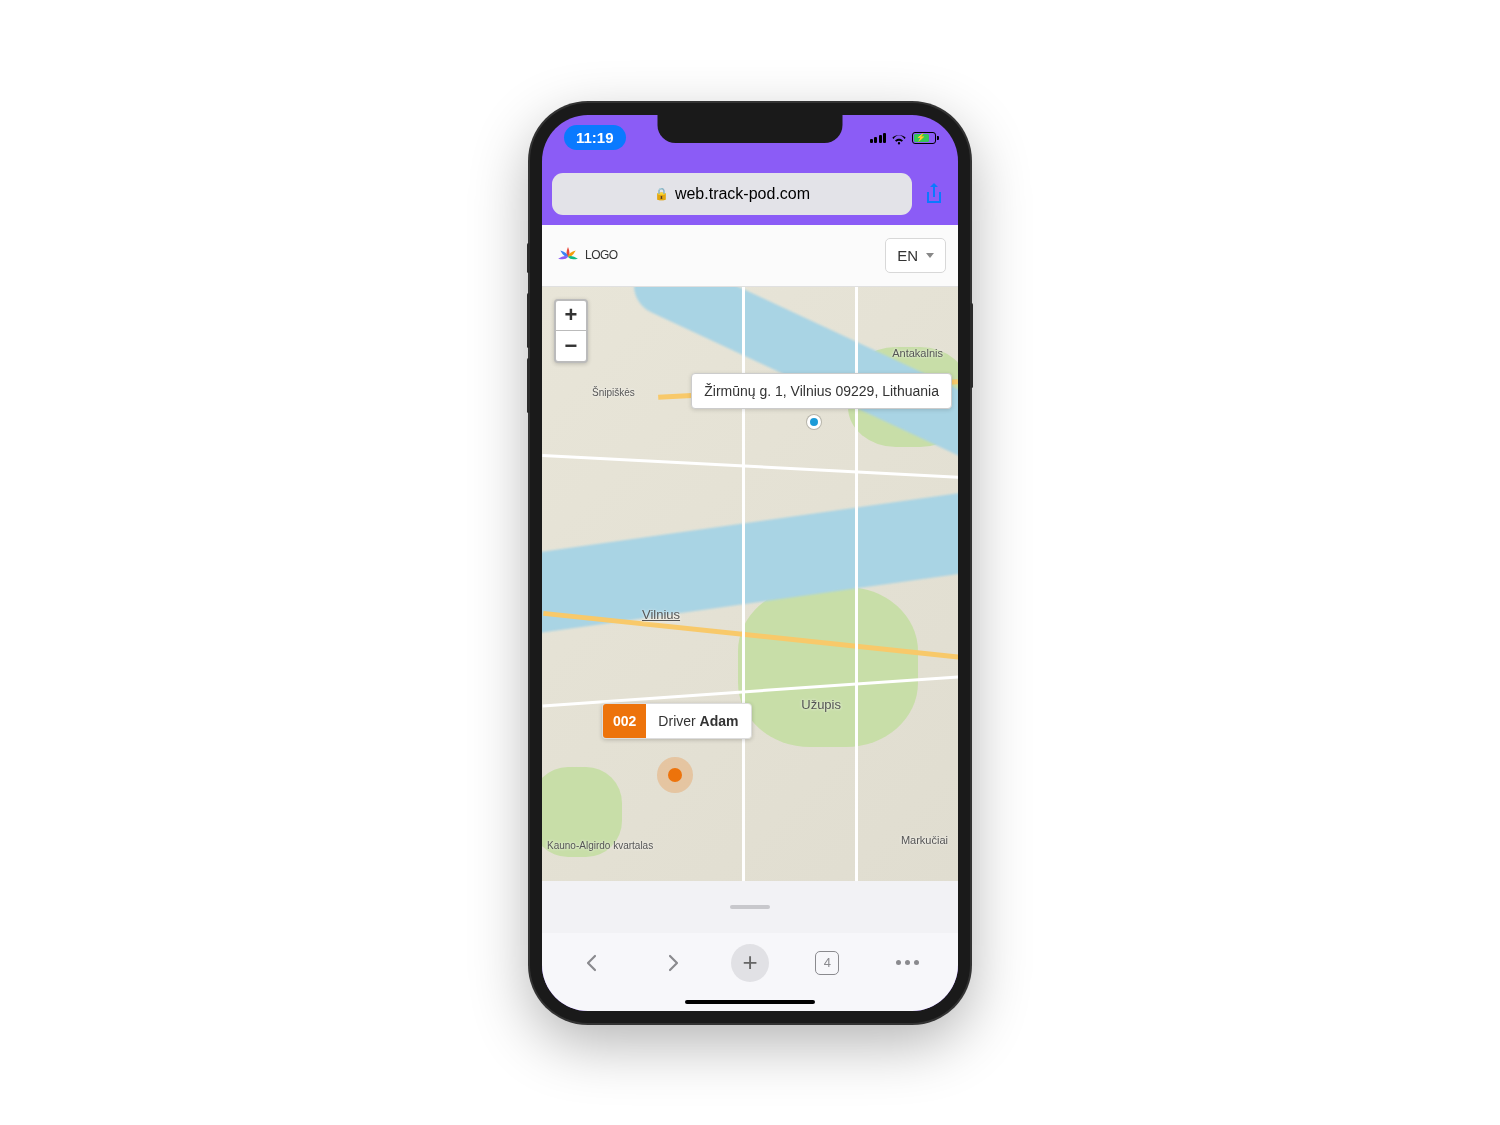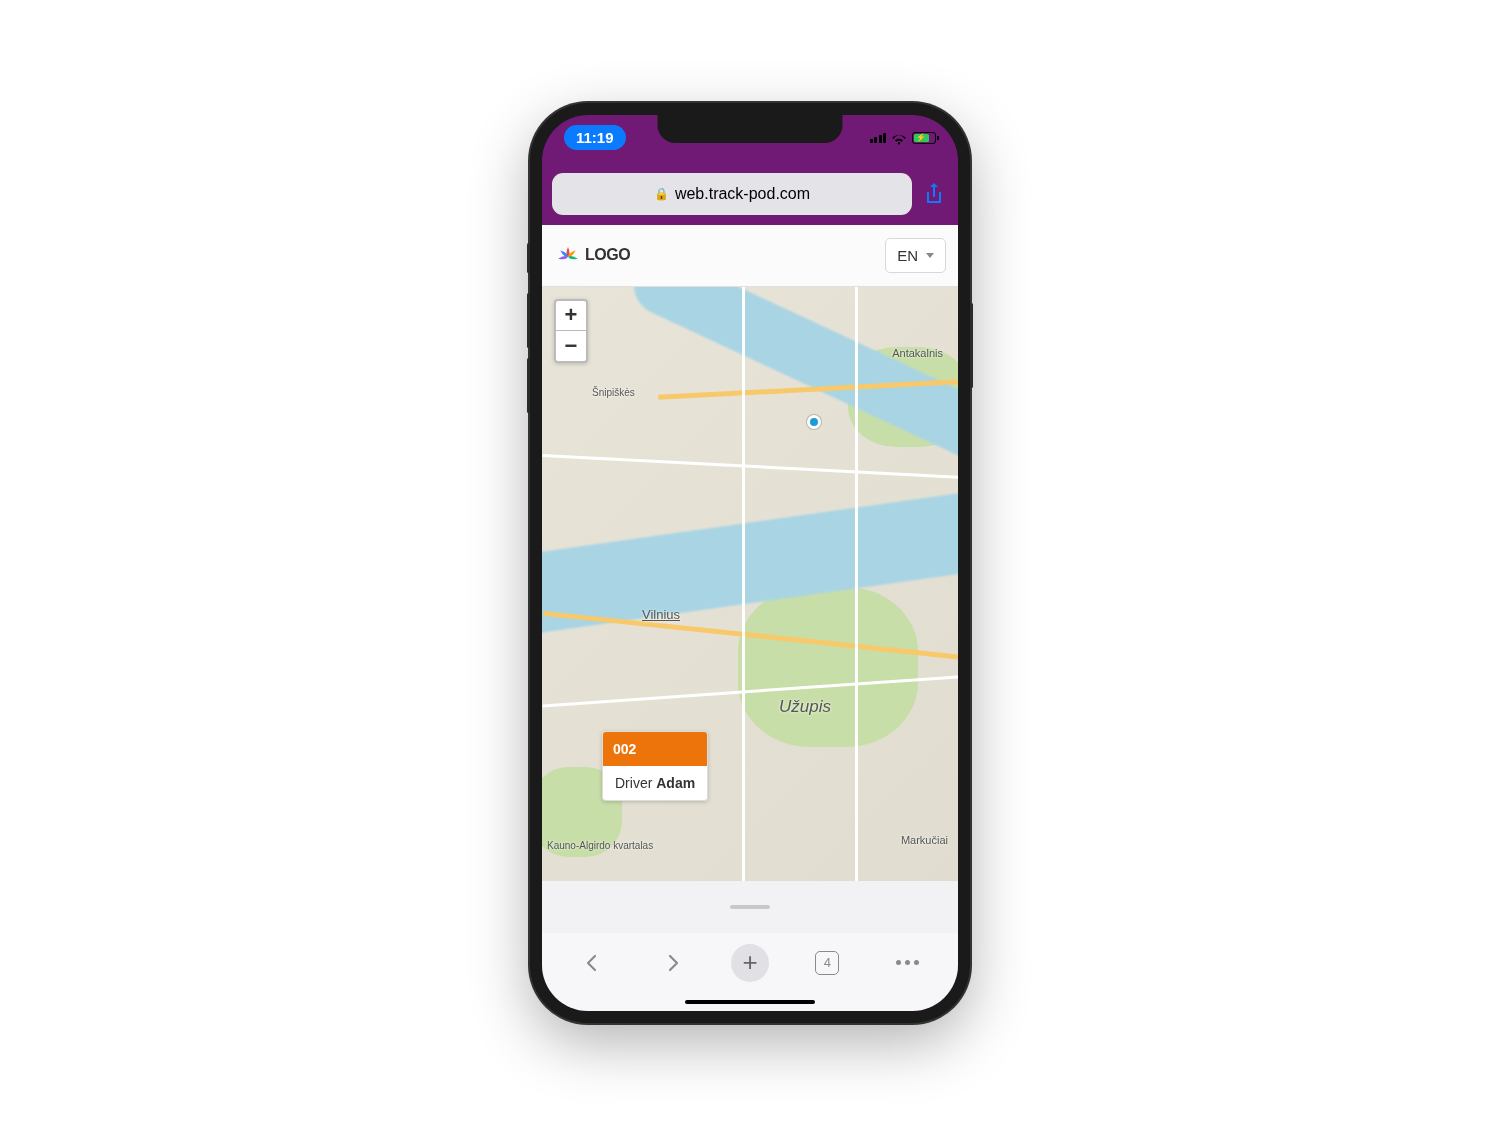--- a/index.html
+++ b/index.html
@@ -20,21 +20,21 @@
   position: relative;
   box-shadow: 0 0 0 2px #333, 0 20px 60px rgba(0,0,0,0.3);
 }
 .side-btn { position: absolute; background: #2a2a2a; border-radius: 2px; }
 .side-btn.left1 { left: -3px; top: 140px; width: 3px; height: 30px; }
 .side-btn.left2 { left: -3px; top: 190px; width: 3px; height: 55px; }
 .side-btn.left3 { left: -3px; top: 255px; width: 3px; height: 55px; }
 .side-btn.right1 { right: -3px; top: 200px; width: 3px; height: 85px; }
 .screen {
   width: 100%; height: 100%;
-  background: #701a75;
+  background: #8b5cf6;
   border-radius: 46px;
   overflow: hidden;
   position: relative;
 }
 .notch {
   position: absolute; top: 0; left: 50%;
   transform: translateX(-50%);
   width: 185px; height: 28px;
   background: #1a1a1a;
   border-radius: 0 0 18px 18px;
@@ -73,21 +73,21 @@
 .share-btn { width: 28px; height: 28px; display: flex; align-items: center; justify-content: center; color: #0a7aff; font-size: 20px; }
 
 .app-header {
   position: absolute; top: 110px; left: 0; right: 0; height: 62px;
   background: #fbfbfb; border-bottom: 1px solid #e0e0e0;
   display: flex; align-items: center; justify-content: space-between;
   padding: 0 12px; z-index: 60;
 }
 .logo { display: flex; align-items: center; gap: 3px; }
 .logo-flower { width: 28px; height: 28px; }
-.logo-text { font-weight: 700; font-size: 16px; letter-spacing: -0.5px; color: #333; }
+.logo-text { font-weight: 400; font-size: 12px; letter-spacing: -0.5px; color: #333; }
 .lang-selector {
   background: #fff; border: 1px solid #d8d8d8; border-radius: 5px;
   padding: 8px 11px; display: flex; align-items: center; gap: 8px;
   font-size: 15px; font-weight: 500; color: #333;
 }
 .lang-caret { width: 0; height: 0; border-left: 4px solid transparent; border-right: 4px solid transparent; border-top: 5px solid #888; }
 
 .map-area {
   position: absolute; top: 172px; left: 0; right: 0; bottom: 130px;
   background: linear-gradient(135deg, #e8e5d8 0%, #e0ddd0 100%);
@@ -121,21 +121,21 @@
 .road.r2 { width: 3px; height: 600px; left: 200px; top: 0; }
 .road.r3 { width: 500px; height: 3px; top: 400px; left: 0; transform: rotate(-4deg); }
 .road.r4 { width: 3px; height: 600px; right: 100px; top: 0; }
 .road.major { background: #f8c96a; height: 5px; }
 .road.m1 { width: 500px; top: 350px; left: 0; transform: rotate(6deg); }
 .road.m2 { width: 300px; top: 100px; right: 0; transform: rotate(-3deg); }
 .city-label { position: absolute; font-size: 13px; color: #555; font-weight: 400; text-shadow: 0 0 3px #fff; }
 .city-label.vilnius { top: 320px; left: 100px; text-decoration: underline; }
 .city-label.snipiskes { top: 100px; left: 50px; font-size: 10px; }
 .city-label.antakalnis { top: 60px; right: 15px; font-size: 11px; margin-left: 30px; }
-.city-label.uzupis { top: 410px; right: 127px; font-size: 17px; font-style: italic; }
+.city-label.uzupis { top: 410px; right: 117px; font-size: 13px; }
 .city-label.markuciai { bottom: 35px; right: 10px; font-size: 11px; }
 .city-label.kauno { bottom: 30px; left: 5px; font-size: 10px; line-height: 1.1; }
 
 .zoom-controls { position: absolute; top: 12px; left: 12px; z-index: 70; background: #fff; border: 2px solid #bbb; border-radius: 4px; overflow: hidden; box-shadow: 0 1px 4px rgba(0,0,0,0.2);}
 .zoom-btn { width: 30px; height: 30px; display: flex; align-items: center; justify-content: center; font-size: 22px; font-weight: 700; color: #333; }
 .zoom-btn:first-child { border-bottom: 1px solid #bbb; }
 
 .dest-label {
   position: absolute; top: 86px; right: 6px; z-index: 65;
   background: #fff; border: 1px solid #ccc; border-radius: 4px;
@@ -143,23 +143,23 @@
   box-shadow: 0 1px 4px rgba(0,0,0,0.15);
 }
 .dest-marker {
   position: absolute; top: 128px; right: 137px; z-index: 64;
   width: 14px; height: 14px; border-radius: 50%;
   background: #1b9bd8; border: 3px solid #fff;
   box-shadow: 0 0 0 1px rgba(0,0,0,0.2);
 }
 
 .driver-label {
-  position: absolute; top: 444px; left: 60px; z-index: 65;
+  position: absolute; top: 416px; left: 60px; z-index: 65;
   display: flex; border-radius: 4px; overflow: hidden;
-  box-shadow: 0 1px 4px rgba(0,0,0,0.2); border: 1px solid #ddd; flex-direction: column;
+  box-shadow: 0 1px 4px rgba(0,0,0,0.2); border: 1px solid #ddd;
 }
 .driver-badge { background: #ed730b; color: #fff; font-weight: 600; padding: 9px 10px; font-size: 14px; }
 .driver-name { background: #fff; padding: 9px 12px; font-size: 14px; color: #333; }
 .driver-name b { font-weight: 600; }
 .driver-marker-wrap { position: absolute; top: 470px; left: 115px; z-index: 64; }
 .driver-halo { width: 36px; height: 36px; border-radius: 50%; background: rgba(237,115,11,0.25); display: flex; align-items: center; justify-content: center; }
 .driver-dot { width: 14px; height: 14px; border-radius: 50%; background: #ed730b; }
 
 .bottom-panel { position: absolute; bottom: 78px; left: 0; right: 0; height: 52px; background: #f2f2f5; display: flex; align-items: center; justify-content: center; z-index: 90; }
 .drag-handle { width: 40px; height: 4px; background: #c8c8cc; border-radius: 2px; }
@@ -262,20 +262,21 @@
         <div class="city-label uzupis">Užupis</div>
         <div class="city-label markuciai">Markučiai</div>
         <div class="city-label kauno">Kauno-Algirdo kvartalas</div>
       </div>
 
       <div class="zoom-controls">
         <div class="zoom-btn">+</div>
         <div class="zoom-btn">−</div>
       </div>
 
+      <div class="dest-label">Žirmūnų g. 1, Vilnius 09229, Lithuania</div>
       <div class="dest-marker"></div>
 
       <div class="driver-label">
         <span class="driver-badge">002</span>
         <span class="driver-name">
           <span>Driver</span> <b>Adam</b>
         </span>
       </div>
       <div class="driver-marker-wrap">
         <div class="driver-halo">

